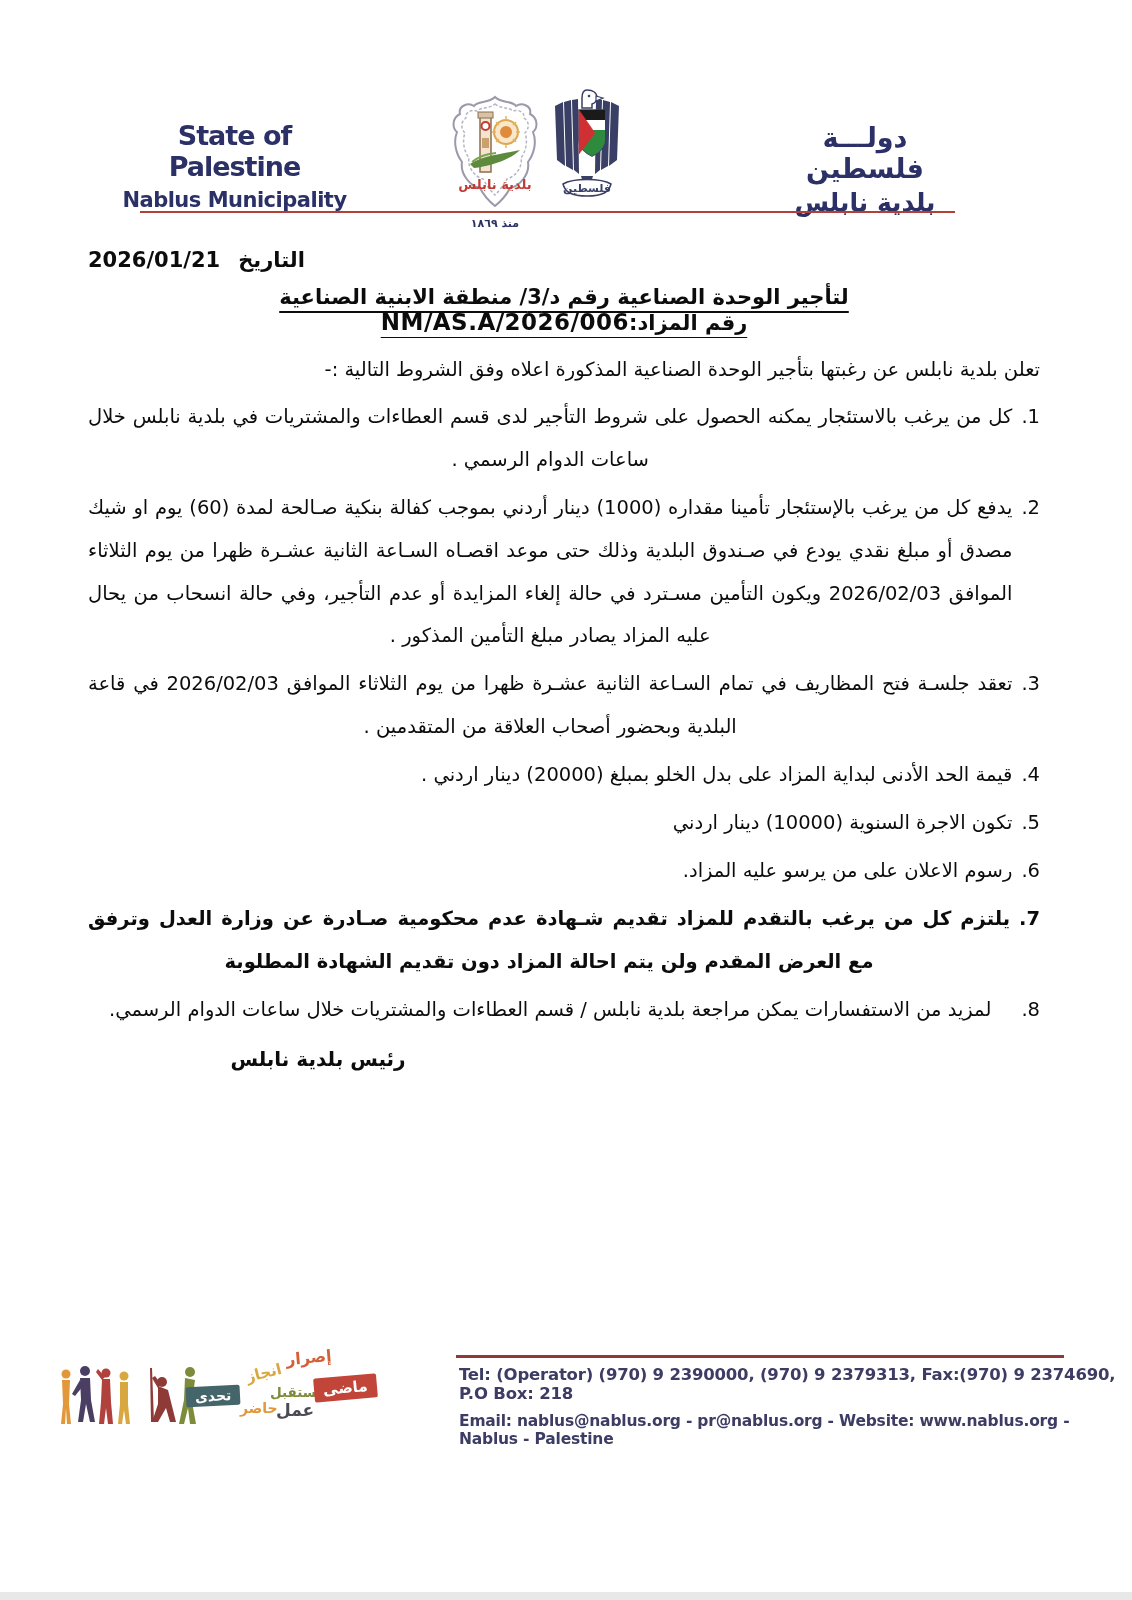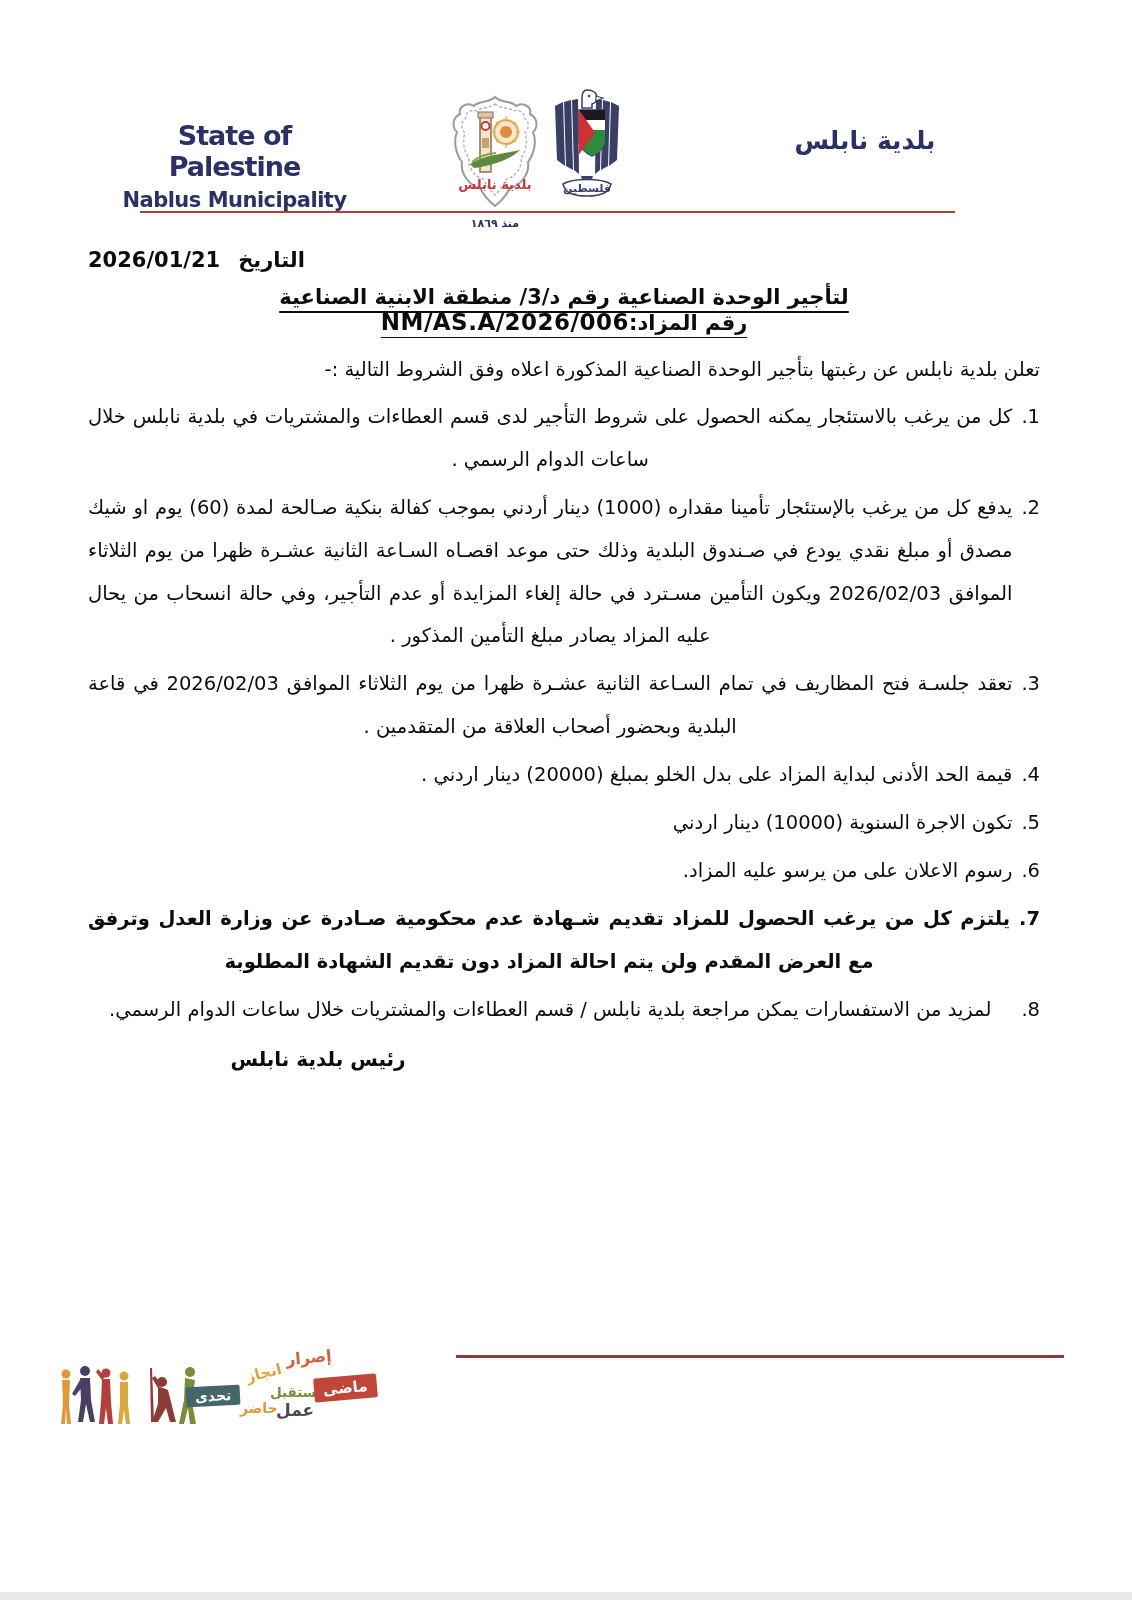--- a/index.html
+++ b/index.html
@@ -84,20 +84,21 @@
 <body>
 
 <div class="page">
 
   <div class="header-en">
     <div class="l1">State of Palestine</div>
     <div class="l2">Nablus Municipality</div>
   </div>
 
   <div class="header-ar">
+    <div class="l1">دولـــة فلسطين</div>
     <div class="l2">بلدية نابلس</div>
   </div>
 
   <div class="logo-municipality">
     <svg width="90" height="124" viewBox="0 0 90 124">
       <path d="M45,3 C52,10 62,6 66,12 C72,8 82,12 80,20 C88,24 88,34 83,38 C87,48 84,60 78,68 C80,80 70,92 60,94 C56,102 50,108 45,112 C40,108 34,102 30,94 C20,92 10,80 12,68 C6,60 3,48 7,38 C2,34 2,24 10,20 C8,12 18,8 24,12 C28,6 38,10 45,3 Z" fill="#ffffff" stroke="#9a9aab" stroke-width="2"></path>
       <path d="M45,10 C51,15 59,13 63,17 C68,15 75,18 74,24 C80,28 79,35 75,39 C78,47 76,57 71,64 C73,73 65,83 57,85 C53,92 49,97 45,101 C41,97 37,92 33,85 C25,83 17,73 19,64 C14,57 12,47 15,39 C11,35 10,28 16,24 C15,18 22,15 27,17 C31,13 39,15 45,10 Z" fill="none" stroke="#b5b5c4" stroke-width="1.5" stroke-dasharray="3 2"></path>
       <circle cx="56" cy="38" r="12" fill="#f8e7c8" stroke="#e0a84e" stroke-width="2"></circle>
       <circle cx="56" cy="38" r="6" fill="#e08a3c"></circle>
       <g stroke="#e0b46a" stroke-width="1.5">
@@ -183,21 +184,21 @@
       <div class="term">
         <span class="num">5.</span>
         <div class="txt">تكون الاجرة السنوية (10000) دينار اردني</div>
       </div>
       <div class="term">
         <span class="num">6.</span>
         <div class="txt">رسوم الاعلان على من يرسو عليه المزاد.</div>
       </div>
       <div class="term center-last bold">
         <span class="num">7.</span>
-        <div class="txt">يلتزم كل من يرغب الحصول للمزاد تقديم شـهادة عدم محكومية صـادرة عن وزارة العدل وترفق مع العرض المقدم ولن يتم احالة المزاد دون تقديم الشهادة المطلوبة</div>
+        <div class="txt">يلتزم كل من يرغب بالتقدم للمزاد تقديم شـهادة عدم محكومية صـادرة عن وزارة العدل وترفق مع العرض المقدم ولن يتم احالة المزاد دون تقديم الشهادة المطلوبة</div>
       </div>
       <div class="term center-last">
         <span class="num">8.</span>
         <div class="txt">لمزيد من الاستفسارات يمكن مراجعة بلدية نابلس / قسم العطاءات والمشتريات خلال ساعات الدوام الرسمي.</div>
       </div>
     </div>
 
     <div class="signature">
       <div class="sig-title">رئيس بلدية نابلس</div>
     </div>
@@ -240,16 +241,20 @@
       <span class="word w-box-teal">تحدى</span>
       <span class="word w-hader">حاضر</span>
       <span class="word w-injaz">انجاز</span>
       <span class="word w-mustaqbal">مستقبل</span>
       <span class="word w-amal">عمل</span>
       <span class="word w-israr">إصرار</span>
       <span class="word w-box-red">ماضى</span>
     </div>
 
     <div class="footer-rule"></div>
+    <div class="footer-text">
+      <div class="tel">Tel: (Operator) (970)  9 2390000, (970) 9 2379313, Fax:(970) 9 2374690, P.O Box: 218</div>
+      <div class="email">Email: nablus@nablus.org  -  pr@nablus.org  -  Website: www.nablus.org -  Nablus - Palestine</div>
+    </div>
 
   </div>
 
 </div>
 
 </body></html>

